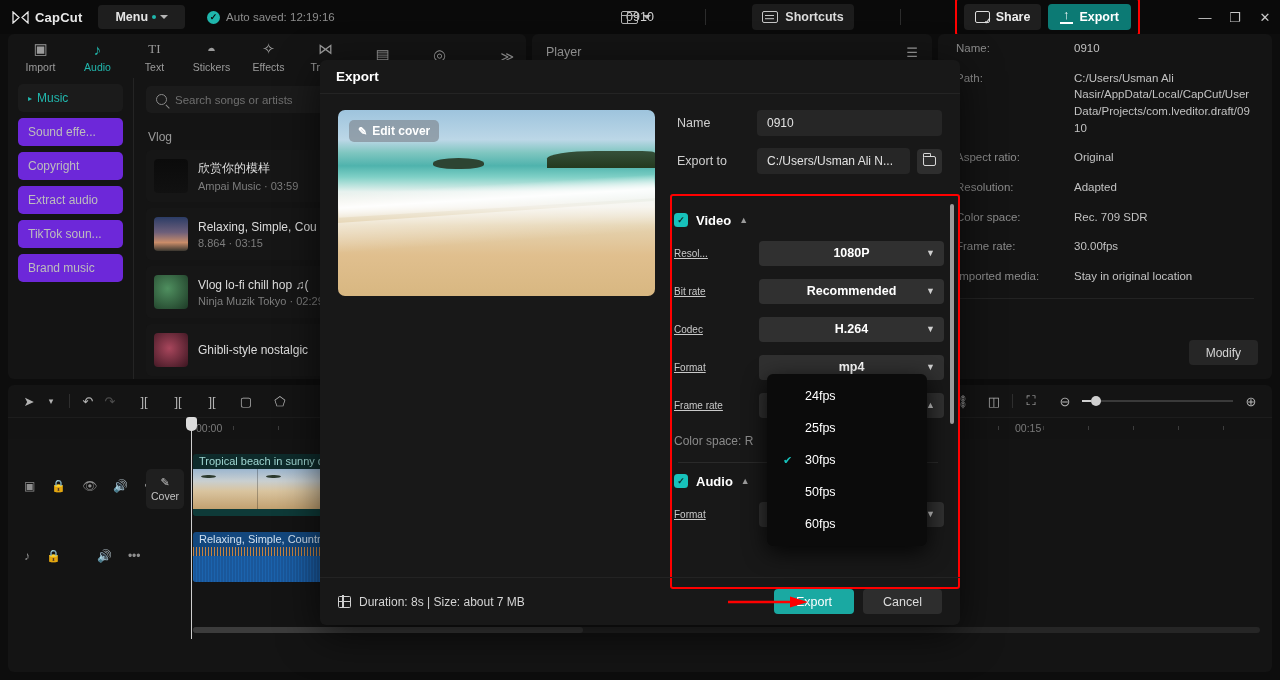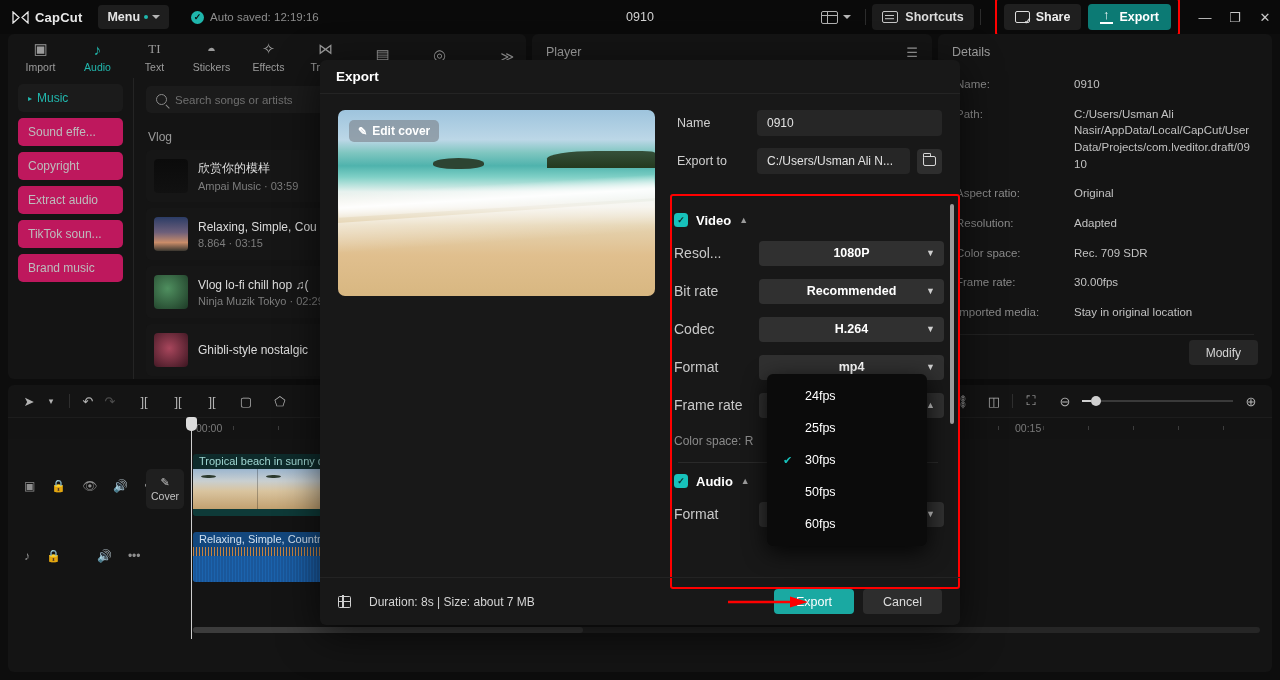--- a/index.html
+++ b/index.html
@@ -22,38 +22,38 @@
     background: #0a0a0a;
     display: flex; align-items: center;
   }
   .logo-wrap { display: flex; align-items: center; gap: 6px; margin-left: 12px; }
   .logo-mark {
     width: 17px; height: 13px; position: relative;
   }
   .logo-mark svg { display:block; }
   .logo-text { font-size: 13px; font-weight: 700; color: #e8e8e8; letter-spacing: .2px; }
   .menu-btn {
-    margin-left: 16px; height: 24px; padding: 0 9px;
+    margin-left: 16px; height: 24px; padding: 0 17px;
     background: #1e1e1e; border-radius: 4px;
     display: flex; align-items: center; gap: 4px;
     font-size: 12.5px; font-weight: 700; color: #e4e4e4;
   }
   .menu-dot { width: 4px; height: 4px; border-radius: 50%; background: #1fb6ac; }
   .chev { width: 0; height: 0; border-left: 4px solid transparent; border-right: 4px solid transparent; border-top: 4px solid #b5b5b5; }
   .autosave { margin-left: 22px; display: flex; align-items: center; gap: 6px; font-size: 11.5px; color: #8d8d8d; }
   .check-circle {
     width: 13px; height: 13px; border-radius: 50%; background: #1fb6ac;
     display: flex; align-items: center; justify-content: center;
     font-size: 9px; color: #0a0a0a; font-weight: 700; line-height: 1;
   }
   .proj-title {
     position: absolute; left: 0; right: 0; text-align: center;
     font-size: 12.5px; color: #d2d2d2; pointer-events: none;
   }
-  .tb-right { margin-left: auto; display: flex; align-items: center; height: 34px; }
+  .tb-right { margin-left: auto; display: flex; align-items: center; height: 34px; gap: 40px; }
   .layout-btn { display: flex; align-items: center; gap: 5px; padding: 0 8px; }
   .icon-layout { width: 17px; height: 13px; border: 1.4px solid #b0b0b0; border-radius: 2px; position: relative; }
   .icon-layout:before { content:''; position:absolute; left:4.6px; top:0; bottom:0; width:1.4px; background:#b0b0b0;}
   .icon-layout:after { content:''; position:absolute; left:0; right:0; top:3.6px; height:1.4px; background:#b0b0b0;}
   .vdiv { width: 1px; height: 16px; background: #2c2c2c; margin: 0 6px; }
   .shortcuts-btn {
     display: flex; align-items: center; gap: 7px; height: 26px; padding: 0 10px;
     background: #1c1c1c; border-radius: 4px; font-size: 12.5px; color: #dcdcdc; font-weight: 600;
   }
   .icon-kbd { width: 16px; height: 12px; border: 1.4px solid #c6c6c6; border-radius: 2px; position: relative; }
@@ -92,21 +92,21 @@
     width: 57px; display: flex; flex-direction: column; align-items: center; gap: 2px;
     font-size: 10.5px; color: #9b9b9b;
   }
   .navtab.active { color: #21b7ad; }
   .navtab .glyph { height: 19px; display: flex; align-items: center; justify-content: center; font-size: 15px; }
   .navtab-more { margin-left: auto; color: #9b9b9b; font-size: 13px; padding-right: 8px; transform: rotate(0deg); }
 
   .panel-body { display: flex; height: 301px; }
   .subnav { width: 125px; padding: 6px 10px 0 10px; display: flex; flex-direction: column; gap: 6px; }
   .subnav-item {
-    height: 28px; border-radius: 5px; background: #be185d;
+    height: 28px; border-radius: 5px; background: #6d28d9;
     display: flex; align-items: center; padding: 0 10px;
     font-size: 12px; color: #bdbdbd; white-space: nowrap; overflow: hidden;
   }
   .subnav-item.active { color: #21b7ad; background: #1b1b1b; }
   .subnav-item .caret { font-size: 8px; margin-right: 5px; }
   .list-col { flex: 1; border-left: 1px solid #242424; padding: 8px 10px 0 12px; }
   .search-box {
     height: 27px; background: #1b1b1b; border-radius: 5px;
     display: flex; align-items: center; gap: 8px; padding: 0 10px;
   }
@@ -251,21 +251,21 @@
   .settings-box {
     position: absolute; left: 350px; top: 134px; width: 290px; height: 395px;
     border: 2px solid #ff0000; border-radius: 3px;
   }
   .settings-scroll { position: absolute; left: 0; top: 0; right: 0; bottom: 0; padding: 6px 14px 0 2px; }
   .sec-hdr { display: flex; align-items: center; gap: 8px; height: 24px; margin: 6px 0 8px 0; }
   .cbx { width: 14px; height: 14px; border-radius: 3.5px; background: #17c2bb; display: flex; align-items: center; justify-content: center; font-size: 9px; color: #0c2b2a; font-weight: 700; }
   .sec-name { font-size: 13px; font-weight: 700; color: #ffffff; }
   .caret-up { font-size: 9px; color: #9a9a9a; }
   .set-row { display: flex; align-items: center; height: 26px; margin-bottom: 12px; }
-  .set-lbl { width: 85px; font-size: 14px; color: #c9c9c9; flex: none; }
+  .set-lbl { width: 85px; font-size: 10px; color: #c9c9c9; flex: none; text-decoration: underline; }
   .select {
     flex: 1; height: 25px; background: #303030; border-radius: 4px;
     display: flex; align-items: center; justify-content: center; position: relative;
     font-size: 12.5px; font-weight: 700; color: #ffffff;
   }
   .select .dd { position: absolute; right: 9px; font-size: 9px; color: #cfcfcf; font-weight: 400; }
   .note-row { font-size: 12px; color: #8a8a8a; height: 22px; display: flex; align-items: center; }
   .hr-sep { height: 1px; background: #2a2a2a; margin: 10px 6px 6px 4px; }
   .scrollbar { position: absolute; right: 4px; top: 8px; width: 4px; height: 220px; background: #9b9b9b; border-radius: 2px; }
 
@@ -274,21 +274,21 @@
     background: #0b0b0b; border-radius: 6px; padding: 6px 0;
     box-shadow: 0 6px 22px rgba(0,0,0,.8); z-index: 60;
   }
   .dd-item { height: 32px; display: flex; align-items: center; font-size: 12.5px; font-weight: 400; color: #ffffff; padding-left: 38px; position: relative; }
   .dd-item .tick-ck { position: absolute; left: 16px; color: #17c2bb; font-size: 11px; }
 
   .dlg-footer {
     position: absolute; left: 0; right: 0; bottom: 0; height: 48px;
     display: flex; align-items: center; padding: 0 18px; border-top: 1px solid #232323;
   }
-  .dur-wrap { display: flex; align-items: center; gap: 18px; font-size: 12px; color: #d4d4d4; }
+  .dur-wrap { display: flex; align-items: center; gap: 8px; font-size: 12px; color: #d4d4d4; }
   .film-ico { width: 13px; height: 12px; border: 1.3px solid #cfcfcf; border-radius: 1.5px; position: relative; }
   .film-ico:before { content:''; position:absolute; left:3.4px; top:-1.3px; bottom:-1.3px; width:1.2px; background:#cfcfcf; }
   .film-ico:after { content:''; position:absolute; left:0; right:0; top:4.2px; height:1.2px; background:#cfcfcf; }
   .ftr-btns { margin-left: auto; display: flex; align-items: center; gap: 9px; }
   .btn-export { height: 25px; padding: 0 22px; background: #1aa9a2; border-radius: 4px; font-size: 12.5px; color: #ffffff; display: flex; align-items: center; font-weight: 400; }
   .btn-cancel { height: 25px; padding: 0 20px; background: #2d2d2d; border-radius: 4px; font-size: 12.5px; color: #dcdcdc; display: flex; align-items: center; }
   .arrow-ann { position: absolute; right: 152px; bottom: 17px; width: 80px; height: 12px; z-index: 61; }
 </style>
 </head>
 <body>
@@ -441,23 +441,20 @@
     </div>
 
     <div class="panel-player">
       <div class="panel-hdr">
         <span>Player</span>
         <span class="bars">☰</span>
       </div>
     </div>
 
     <div class="panel-details">
-      <div class="panel-hdr">
-        <span>Details</span>
-      </div>
       <div class="det-rows">
         <div class="det-row">
           <span class="det-k">Name:</span>
           <span class="det-v">0910</span>
         </div>
         <div class="det-row">
           <span class="det-k">Path:</span>
           <span class="det-v">C:/Users/Usman Ali Nasir/AppData/Local/CapCut/User Data/Projects/com.lveditor.draft/0910</span>
         </div>
         <div class="det-row">

